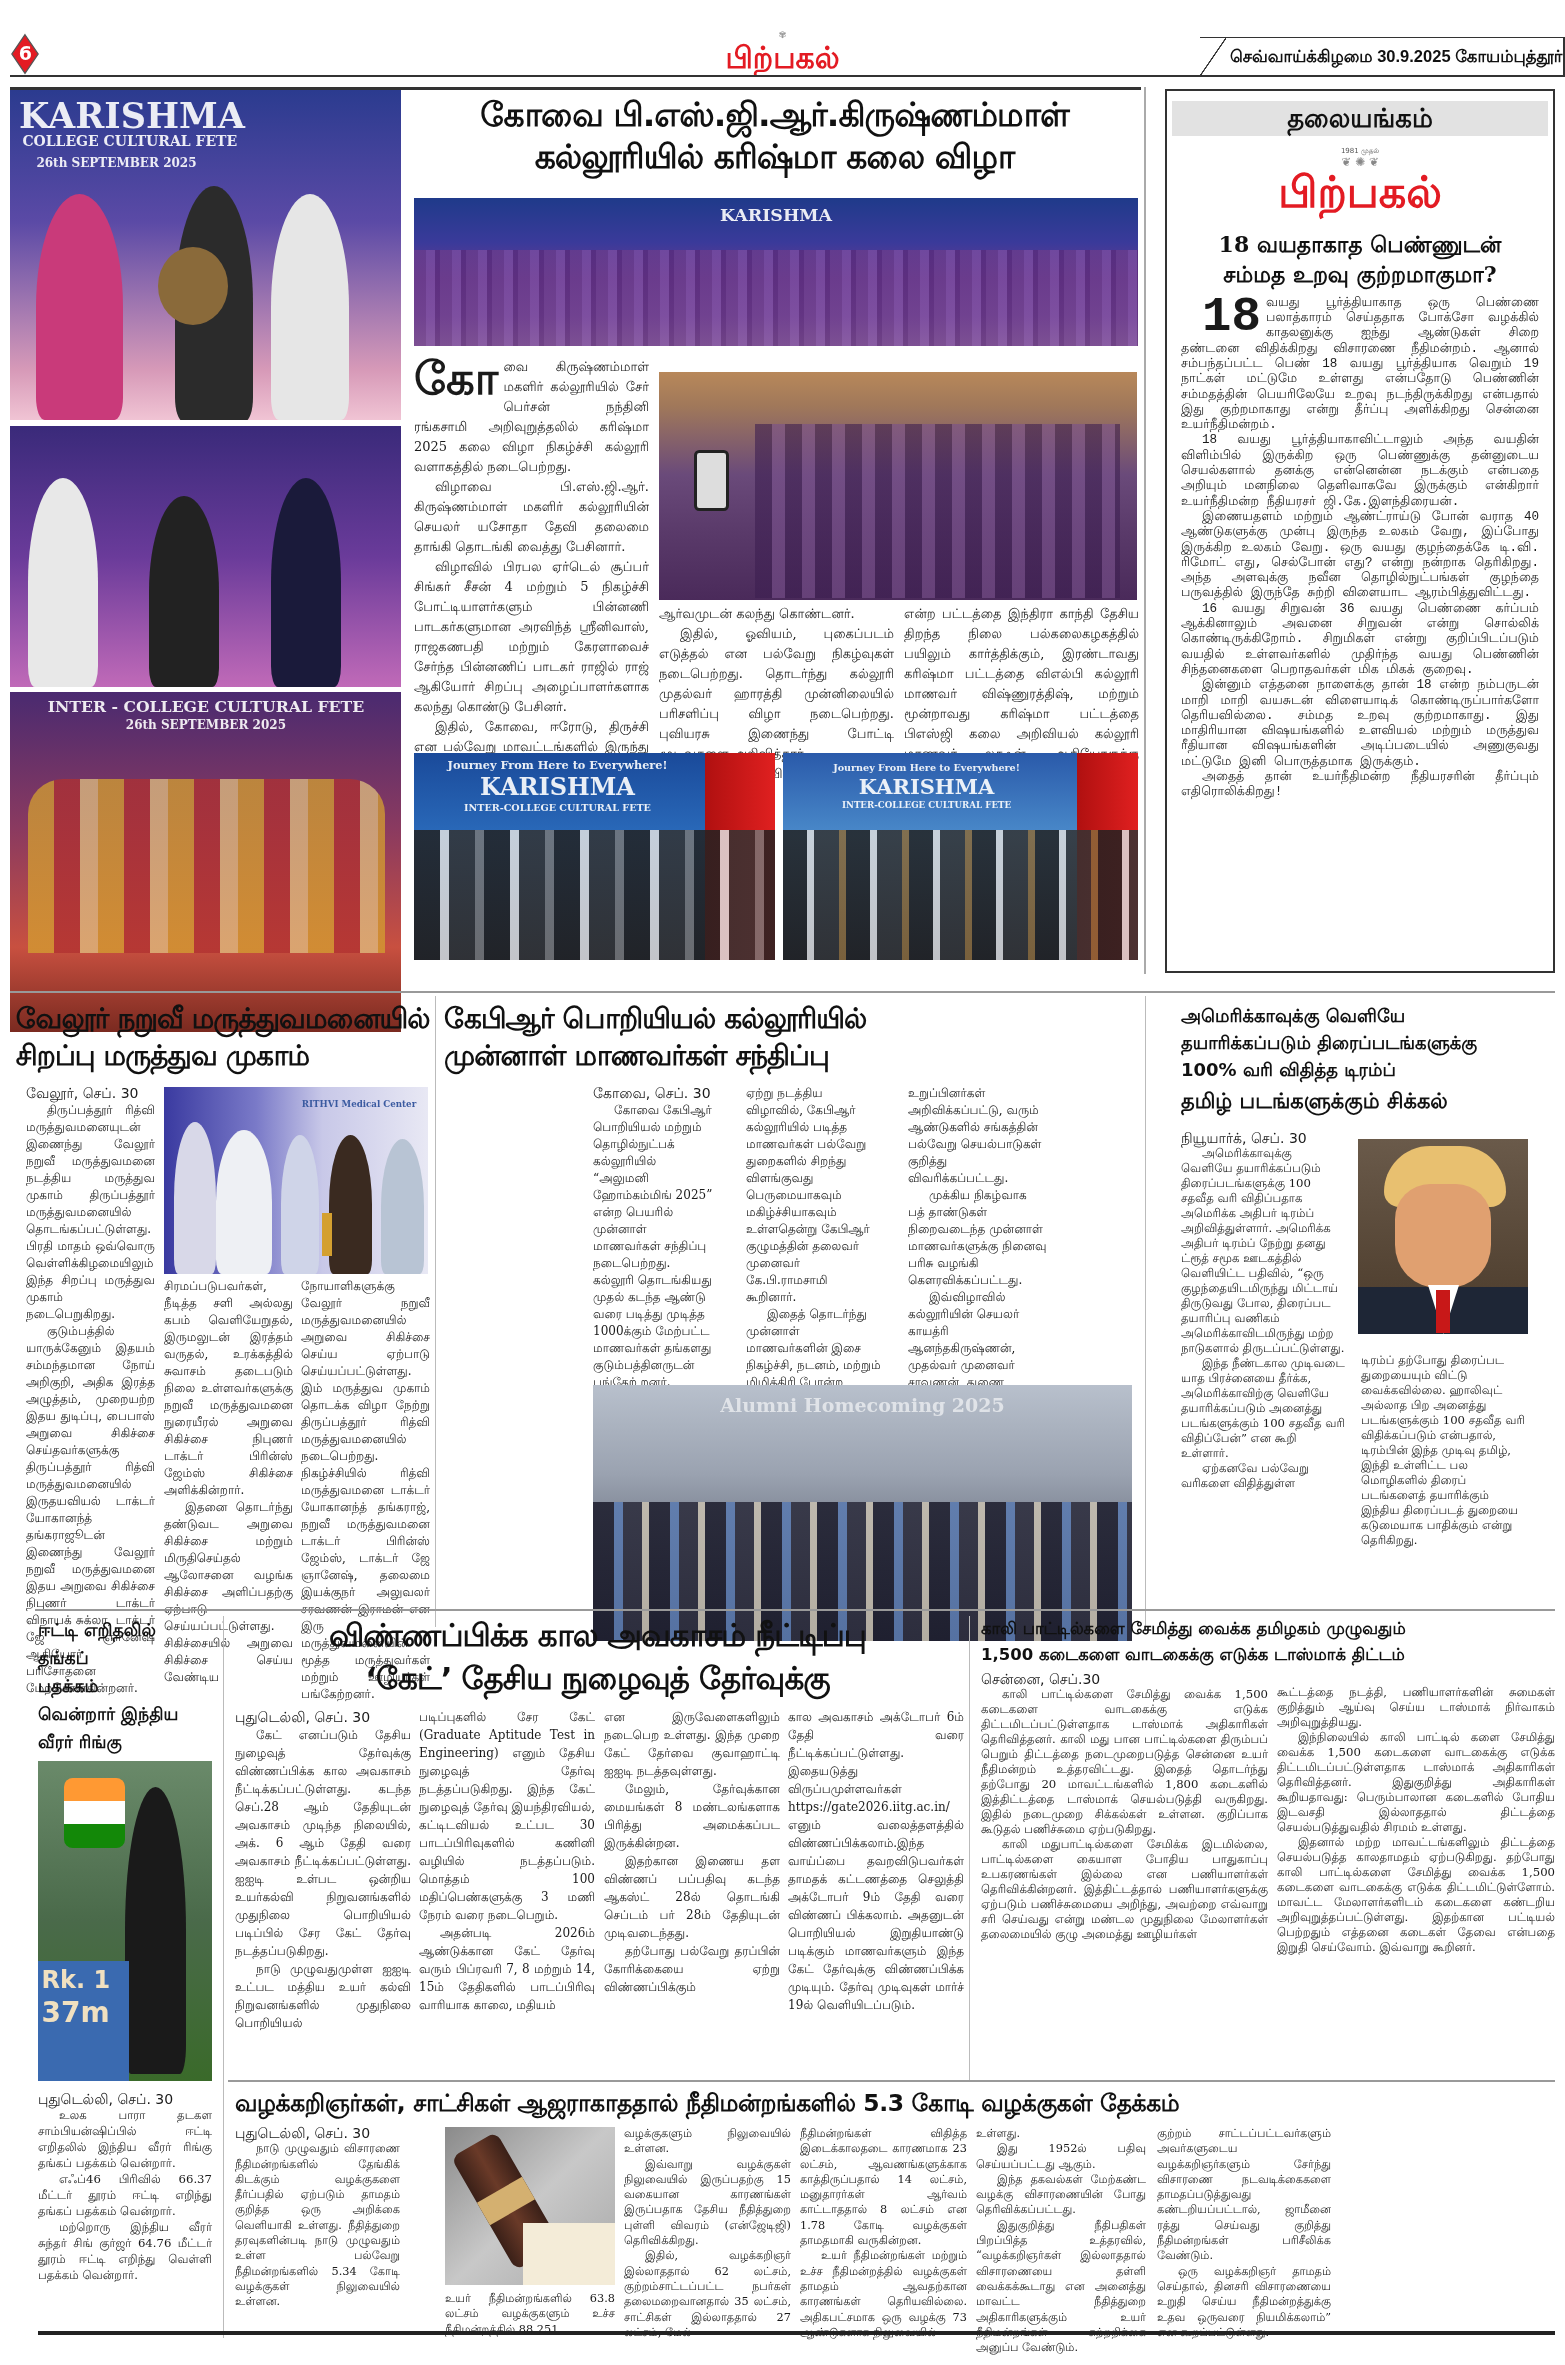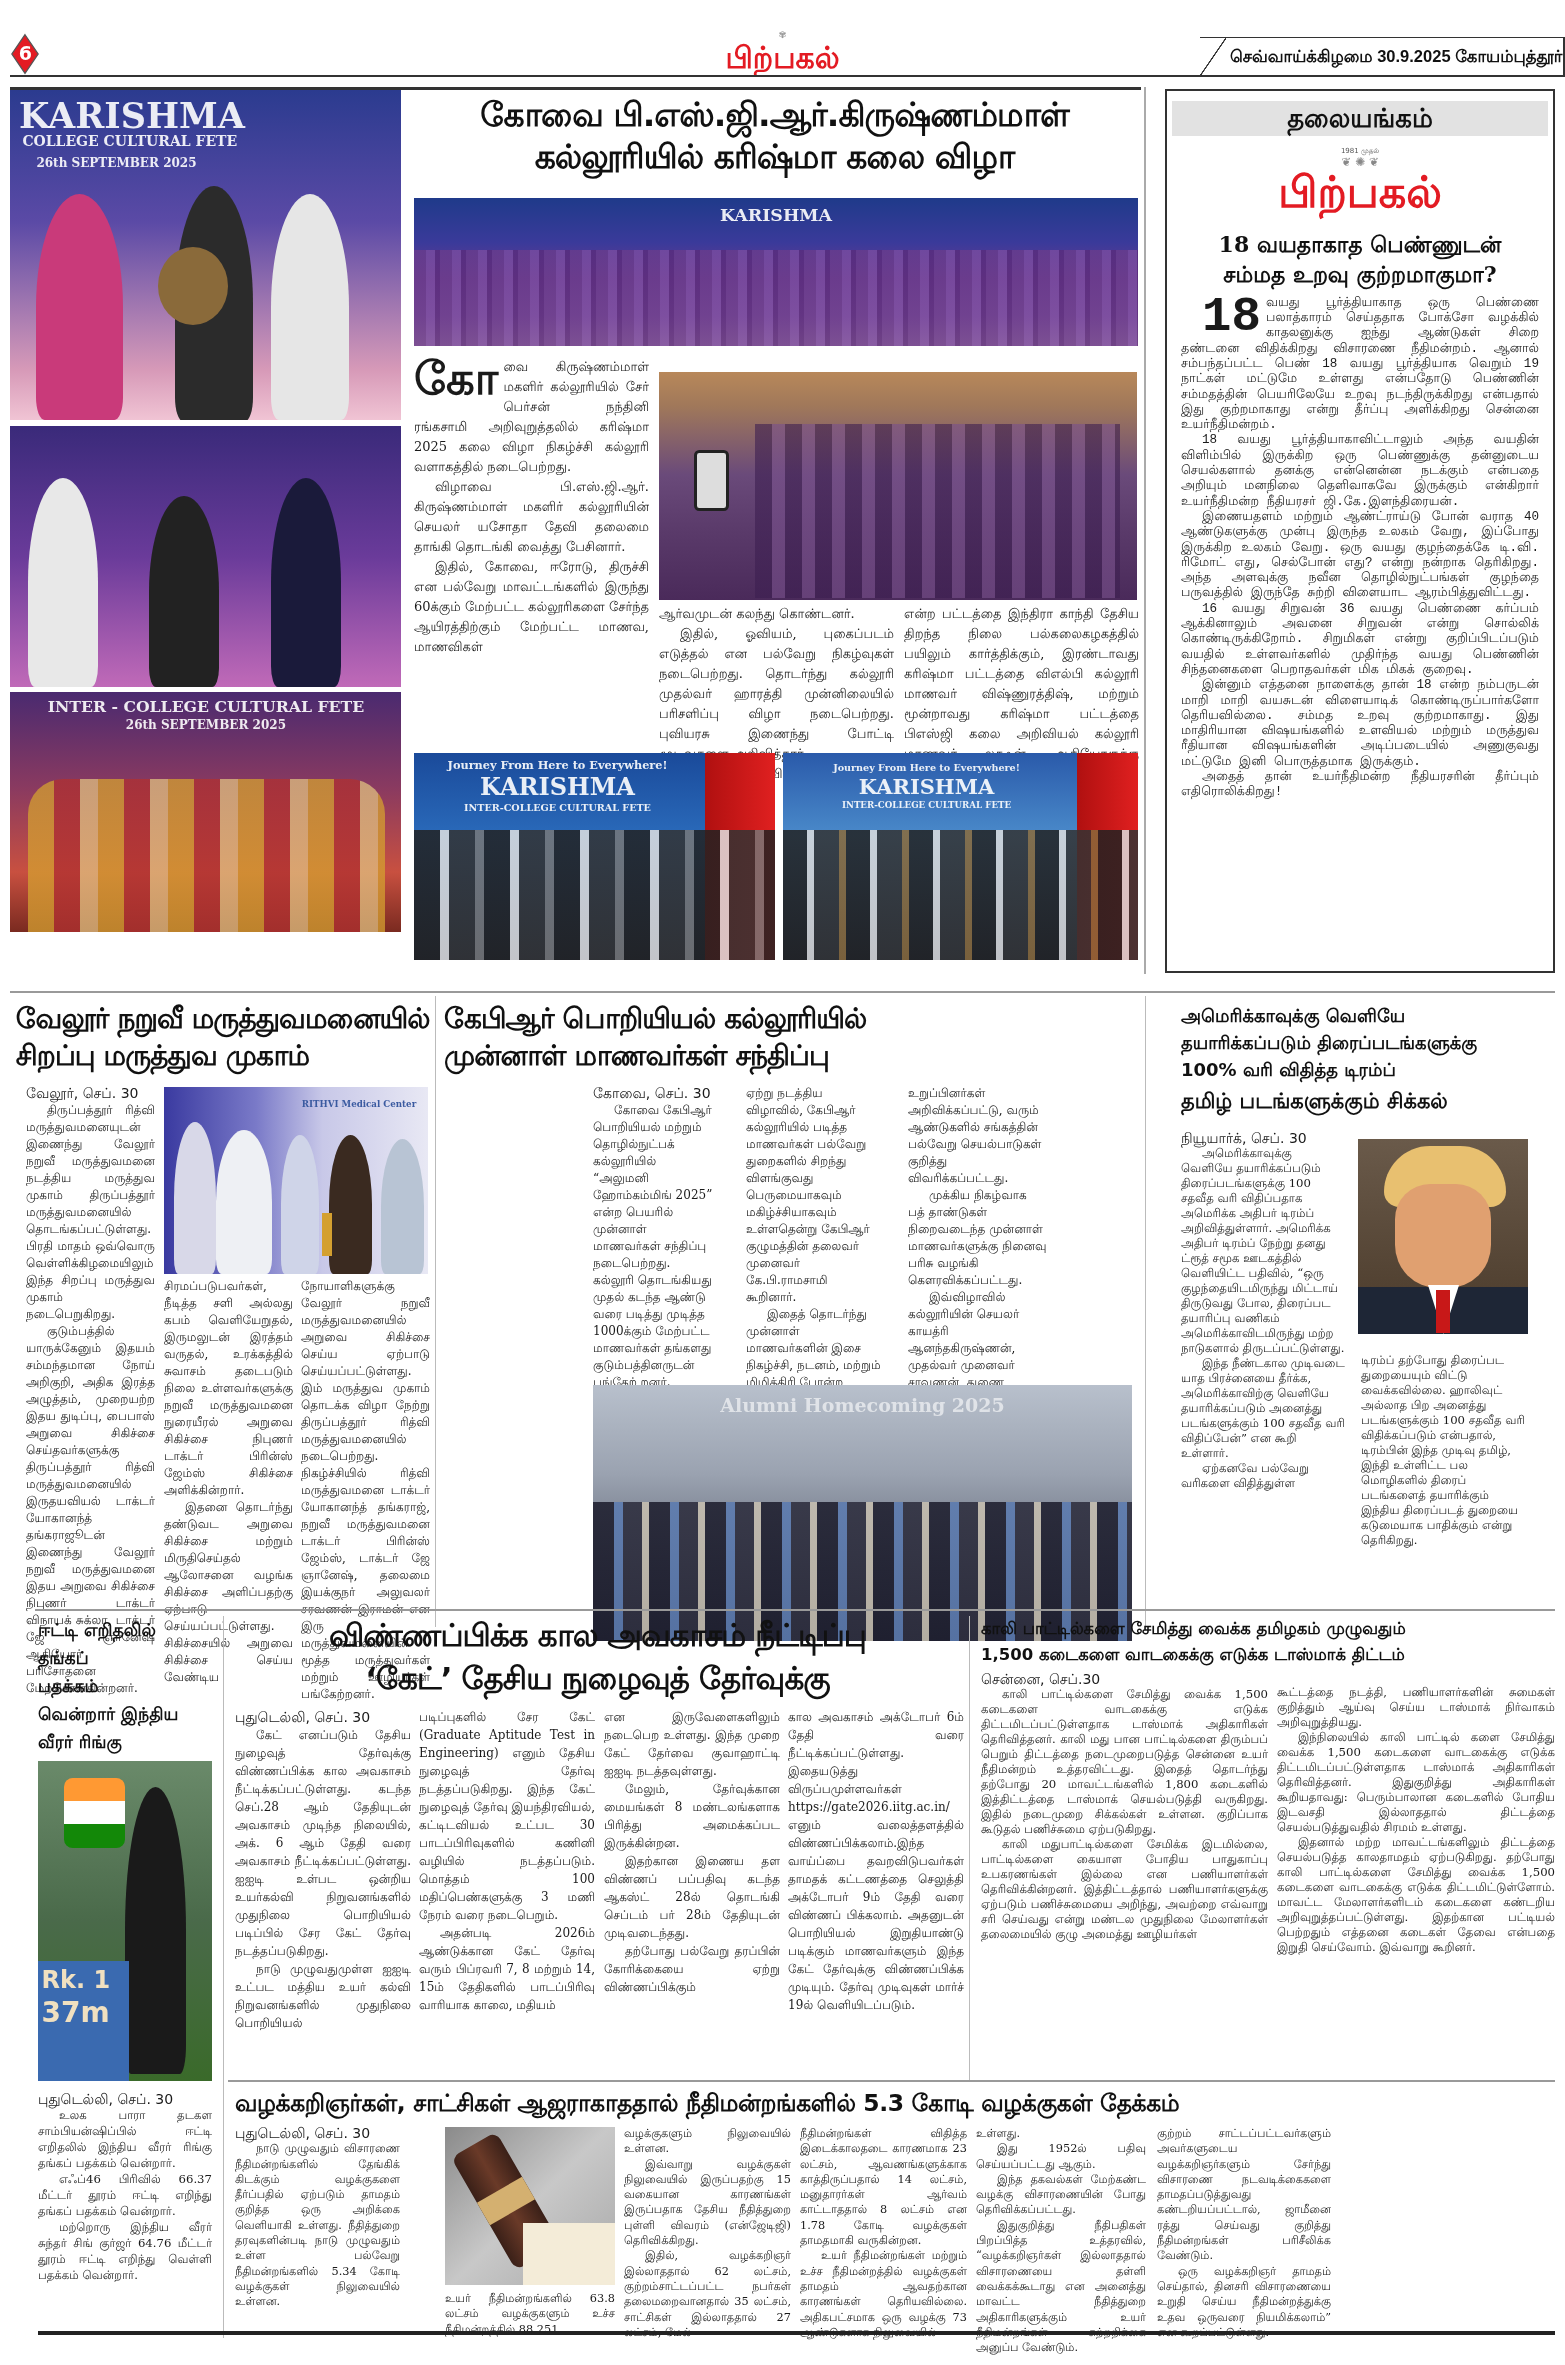--- a/index.html
+++ b/index.html
@@ -48,38 +48,39 @@
     <div class="person" style="left:26px;top:104px;width:87px;height:226px;background:#c93a7a;"></div>
     <div class="person" style="left:165px;top:96px;width:78px;height:235px;background:#2b2b2b;"></div>
     <div class="person" style="left:261px;top:104px;width:78px;height:226px;background:#e6e6e6;"></div>
     <div style="position:absolute;left:148px;top:157px;width:70px;height:78px;border-radius:50%;background:#8a6a3a;"></div>
   </div>
   <div class="photo" style="left:10.4px;top:426px;width:391px;height:261px;background:linear-gradient(180deg,#3a2a7a 0%,#6a3b9a 50%,#c06ab8 100%);">
     <div class="person" style="left:17.4px;top:52px;width:70px;height:209px;background:#e8e8e8;"></div>
     <div class="person" style="left:139px;top:70px;width:70px;height:191px;background:#222;"></div>
     <div class="person" style="left:261px;top:52px;width:70px;height:209px;background:#1a1a3a;"></div>
   </div>
-  <div class="photo" style="left:10.4px;top:692px;width:391px;height:240px;background:linear-gradient(180deg,#4a2a70 0%,#8a3a60 40%,#c85040 75%,#7a2a20 100%);">
+  <div class="photo" style="left:10.4px;top:692px;width:391px;height:340px;background:linear-gradient(180deg,#4a2a70 0%,#8a3a60 40%,#c85040 75%,#7a2a20 100%);">
     <div class="ph-label" style="top:5.2px;font-size:15.7px;">INTER - COLLEGE CULTURAL FETE</div>
     <div class="ph-label" style="top:26px;font-size:12px;">26th SEPTEMBER 2025</div>
     <div style="position:absolute;left:17.4px;top:87px;width:357px;height:174px;background:repeating-linear-gradient(90deg,#d4a030 0 26px,#b03030 26px 52px,#e0c080 52px 70px);opacity:0.75;border-radius:35px 35px 0 0;"></div>
   </div>
 
   <div class="abs headline" style="left:409px;top:94px;width:731px;text-align:center;font-size:33px;line-height:42px;">
     <div>கோவை பி.எஸ்.ஜி.ஆர்.கிருஷ்ணம்மாள்</div>
     <div>கல்லூரியில் கரிஷ்மா கலை விழா</div>
   </div>
   <div class="photo" style="left:414px;top:198px;width:724px;height:148px;background:linear-gradient(180deg,#1f3a8a 0%,#3a3a9a 30%,#6b3b8f 55%,#8a5aa0 80%,#c8a0b0 100%);">
     <div class="ph-label" style="top:7px;font-size:17.4px;">KARISHMA</div>
     <div style="position:absolute;left:0;bottom:0;width:100%;height:96px;background:repeating-linear-gradient(90deg,#6a3c8c 0 12px,#7a4ca0 12px 21px,#5a2c7c 21px 26px);opacity:0.8;"></div>
   </div>
 
   <div class="col body" style="left:414px;top:357px;width:235px;">
     <p style="text-indent:0;"><span style="float:left;font-size:45px;line-height:40px;font-weight:bold;margin:1.7px 5.2px 0 0;font-family:'DejaVu Serif',serif;">கோ</span><span>வை கிருஷ்ணம்மாள் மகளிர் கல்லூரியில் சேர் பெர்சன் நந்தினி ரங்கசாமி அறிவுறுத்தலில் கரிஷ்மா 2025 கலை விழா நிகழ்ச்சி கல்லூரி வளாகத்தில் நடைபெற்றது.</span></p>
     <p>விழாவை பி.எஸ்.ஜி.ஆர். கிருஷ்ணம்மாள் மகளிர் கல்லூரியின் செயலர் யசோதா தேவி தலைமை தாங்கி தொடங்கி வைத்து பேசினார்.</p>
+    <p>விழாவில் பிரபல ஏர்டெல் சூப்பர் சிங்கர் சீசன் 4 மற்றும் 5 நிகழ்ச்சி போட்டியாளர்களும் பின்னணி பாடகர்களுமான அரவிந்த் ஸ்ரீனிவாஸ், ராஜகணபதி மற்றும் கேரளாவைச் சேர்ந்த பின்னணிப் பாடகர் ராஜில் ராஜ் ஆகியோர் சிறப்பு அழைப்பாளர்களாக கலந்து கொண்டு பேசினர்.</p>
     <p>இதில், கோவை, ஈரோடு, திருச்சி என பல்வேறு மாவட்டங்களில் இருந்து 60க்கும் மேற்பட்ட கல்லூரிகளை சேர்ந்த ஆயிரத்திற்கும் மேற்பட்ட மாணவ, மாணவிகள்</p>
   </div>
 
   <div class="photo" style="left:659px;top:372px;width:478px;height:228px;background:linear-gradient(180deg,#b8885a 0%,#a0785a 15%,#6a4a7a 45%,#5a3a6a 70%,#4a2a5a 100%);">
     <div style="position:absolute;left:35px;top:78px;width:35px;height:61px;background:#ddd;border:3.5px solid #222;border-radius:5.2px;"></div>
     <div style="position:absolute;left:96px;top:52px;width:365px;height:174px;background:repeating-linear-gradient(90deg,rgba(60,30,80,.6) 0 17.4px,rgba(120,80,140,.6) 17.4px 30px);"></div>
   </div>
   <div class="col body" style="left:659px;top:604px;width:235px;">
     <p style="text-indent:0;">ஆர்வமுடன் கலந்து கொண்டனர்.</p>
     <p>இதில், ஓவியம், புகைப்படம் எடுத்தல் என பல்வேறு நிகழ்வுகள் நடைபெற்றது. தொடர்ந்து கல்லூரி முதல்வர் ஹாரத்தி முன்னிலையில் பரிசளிப்பு விழா நடைபெற்றது. புவியரசு இணைந்து போட்டி முடிவுகளை அறிவித்தார்.</p>

